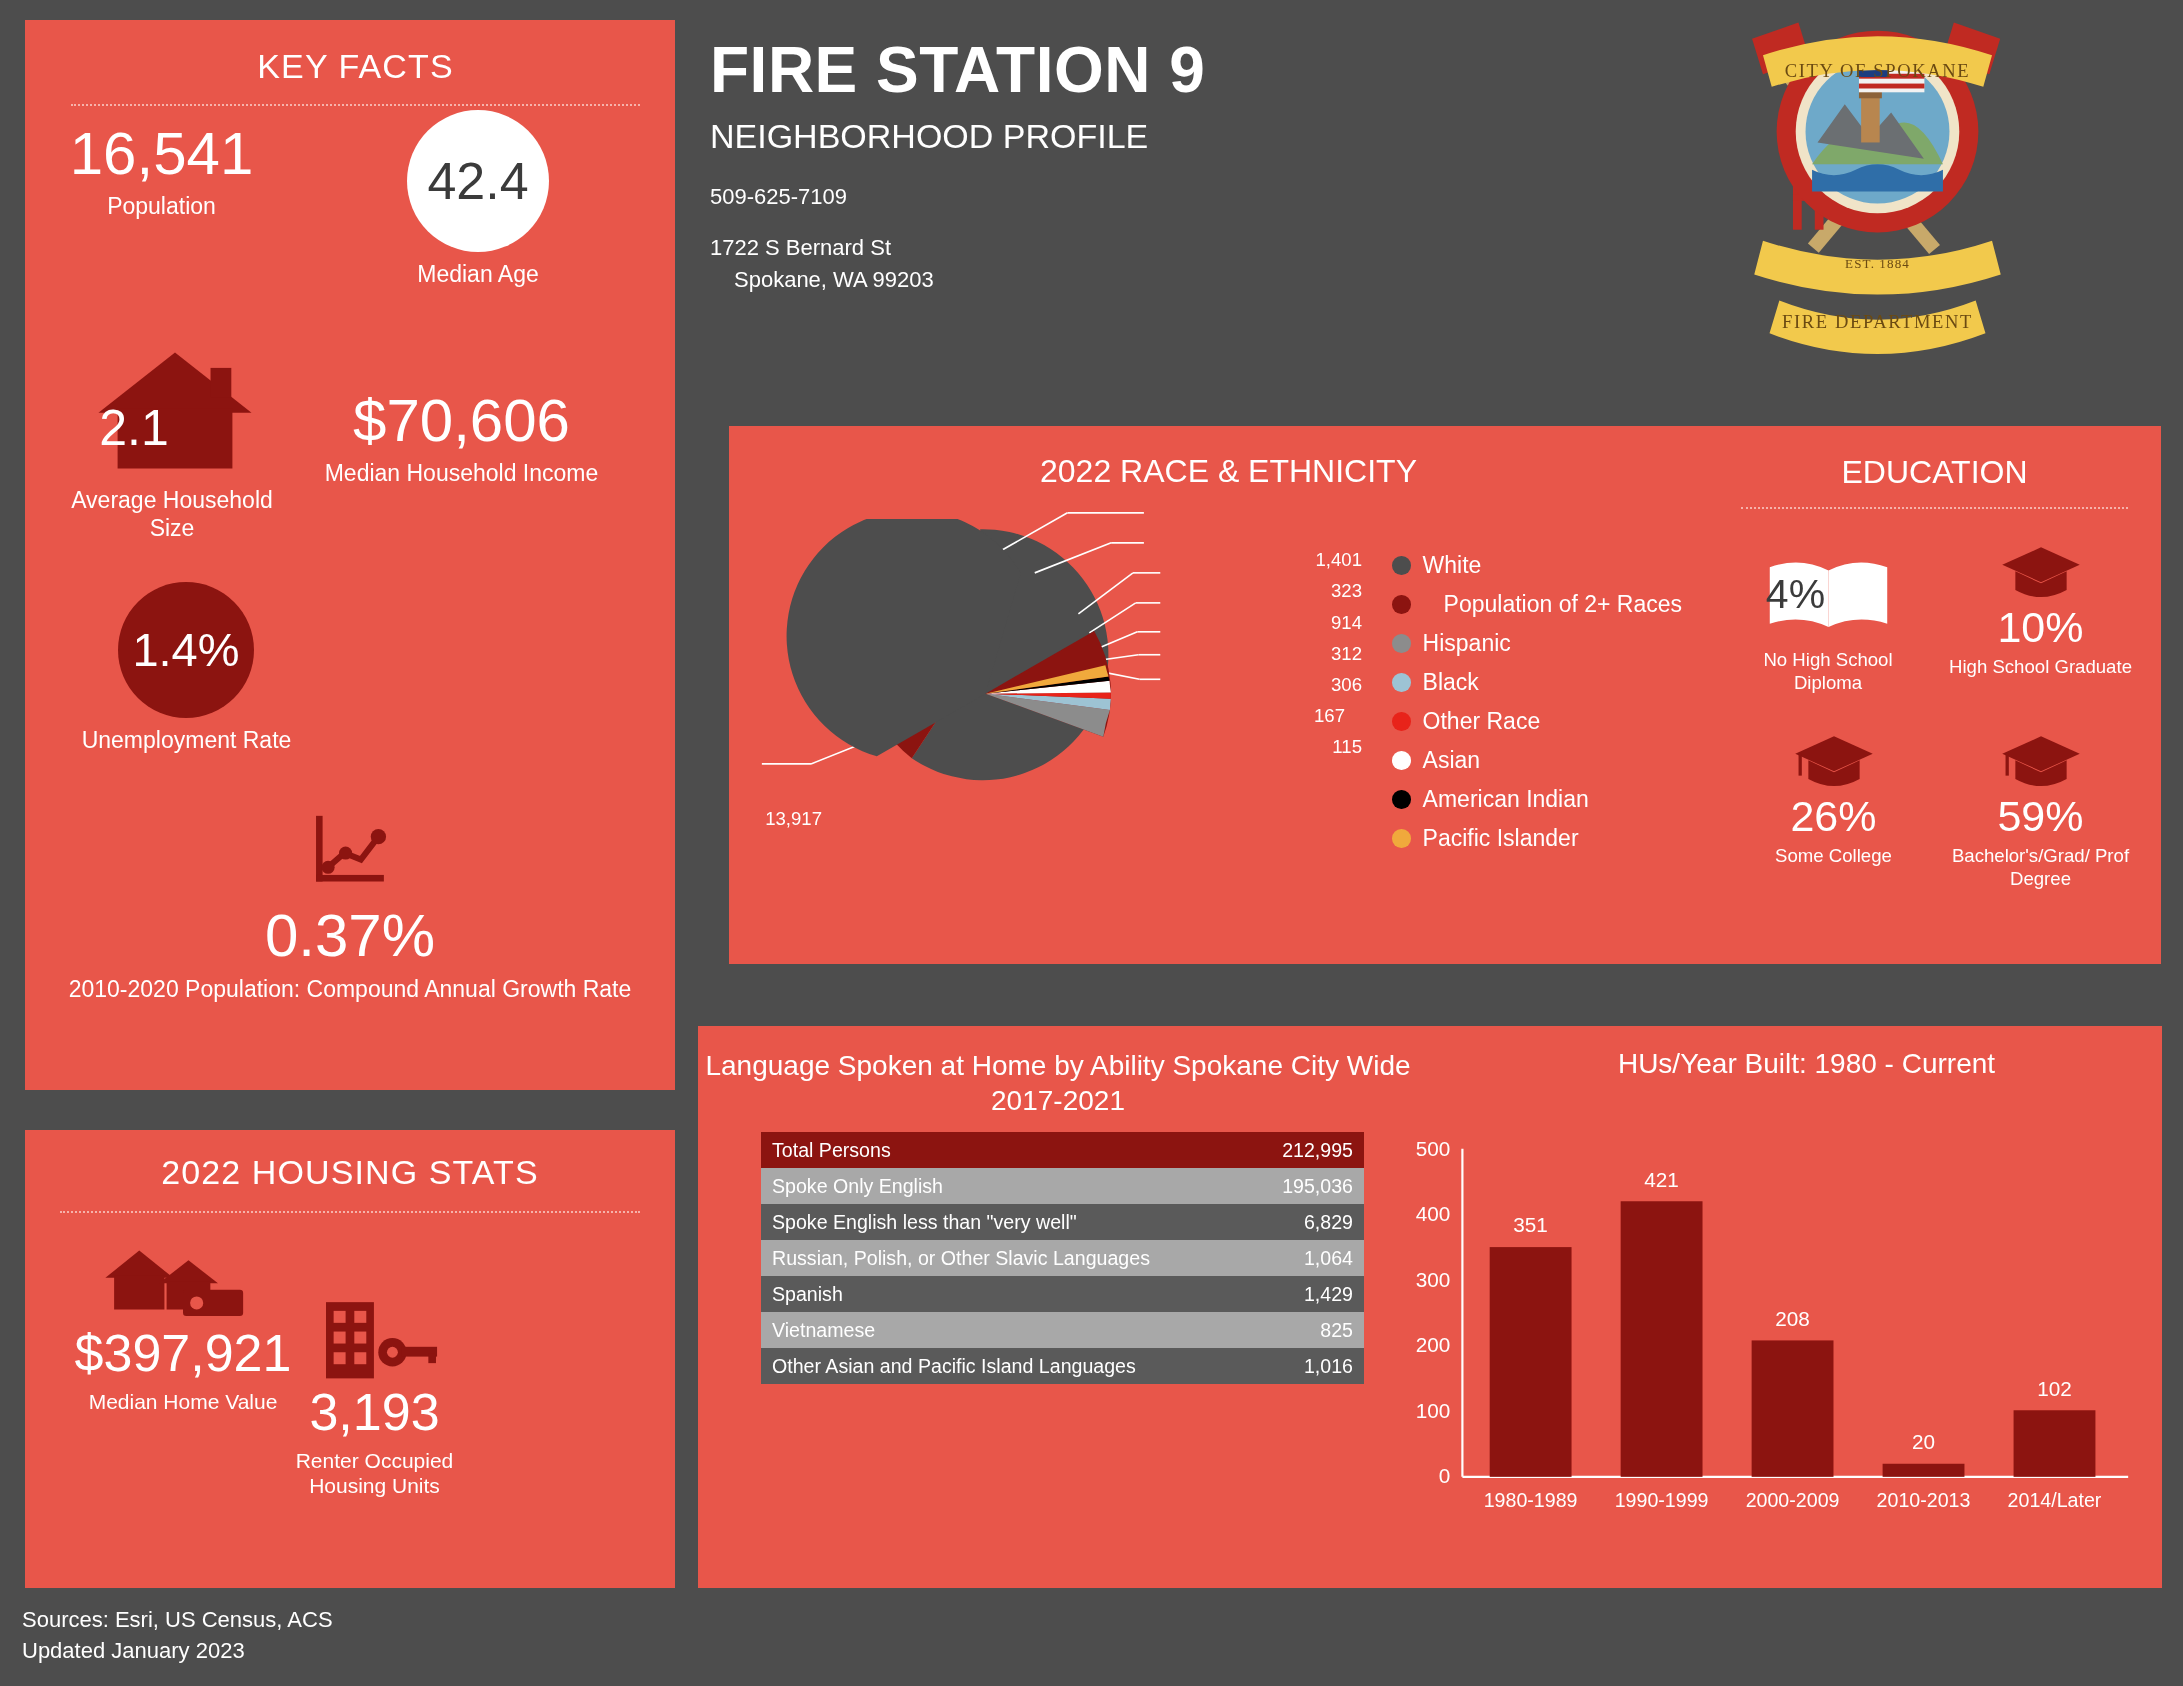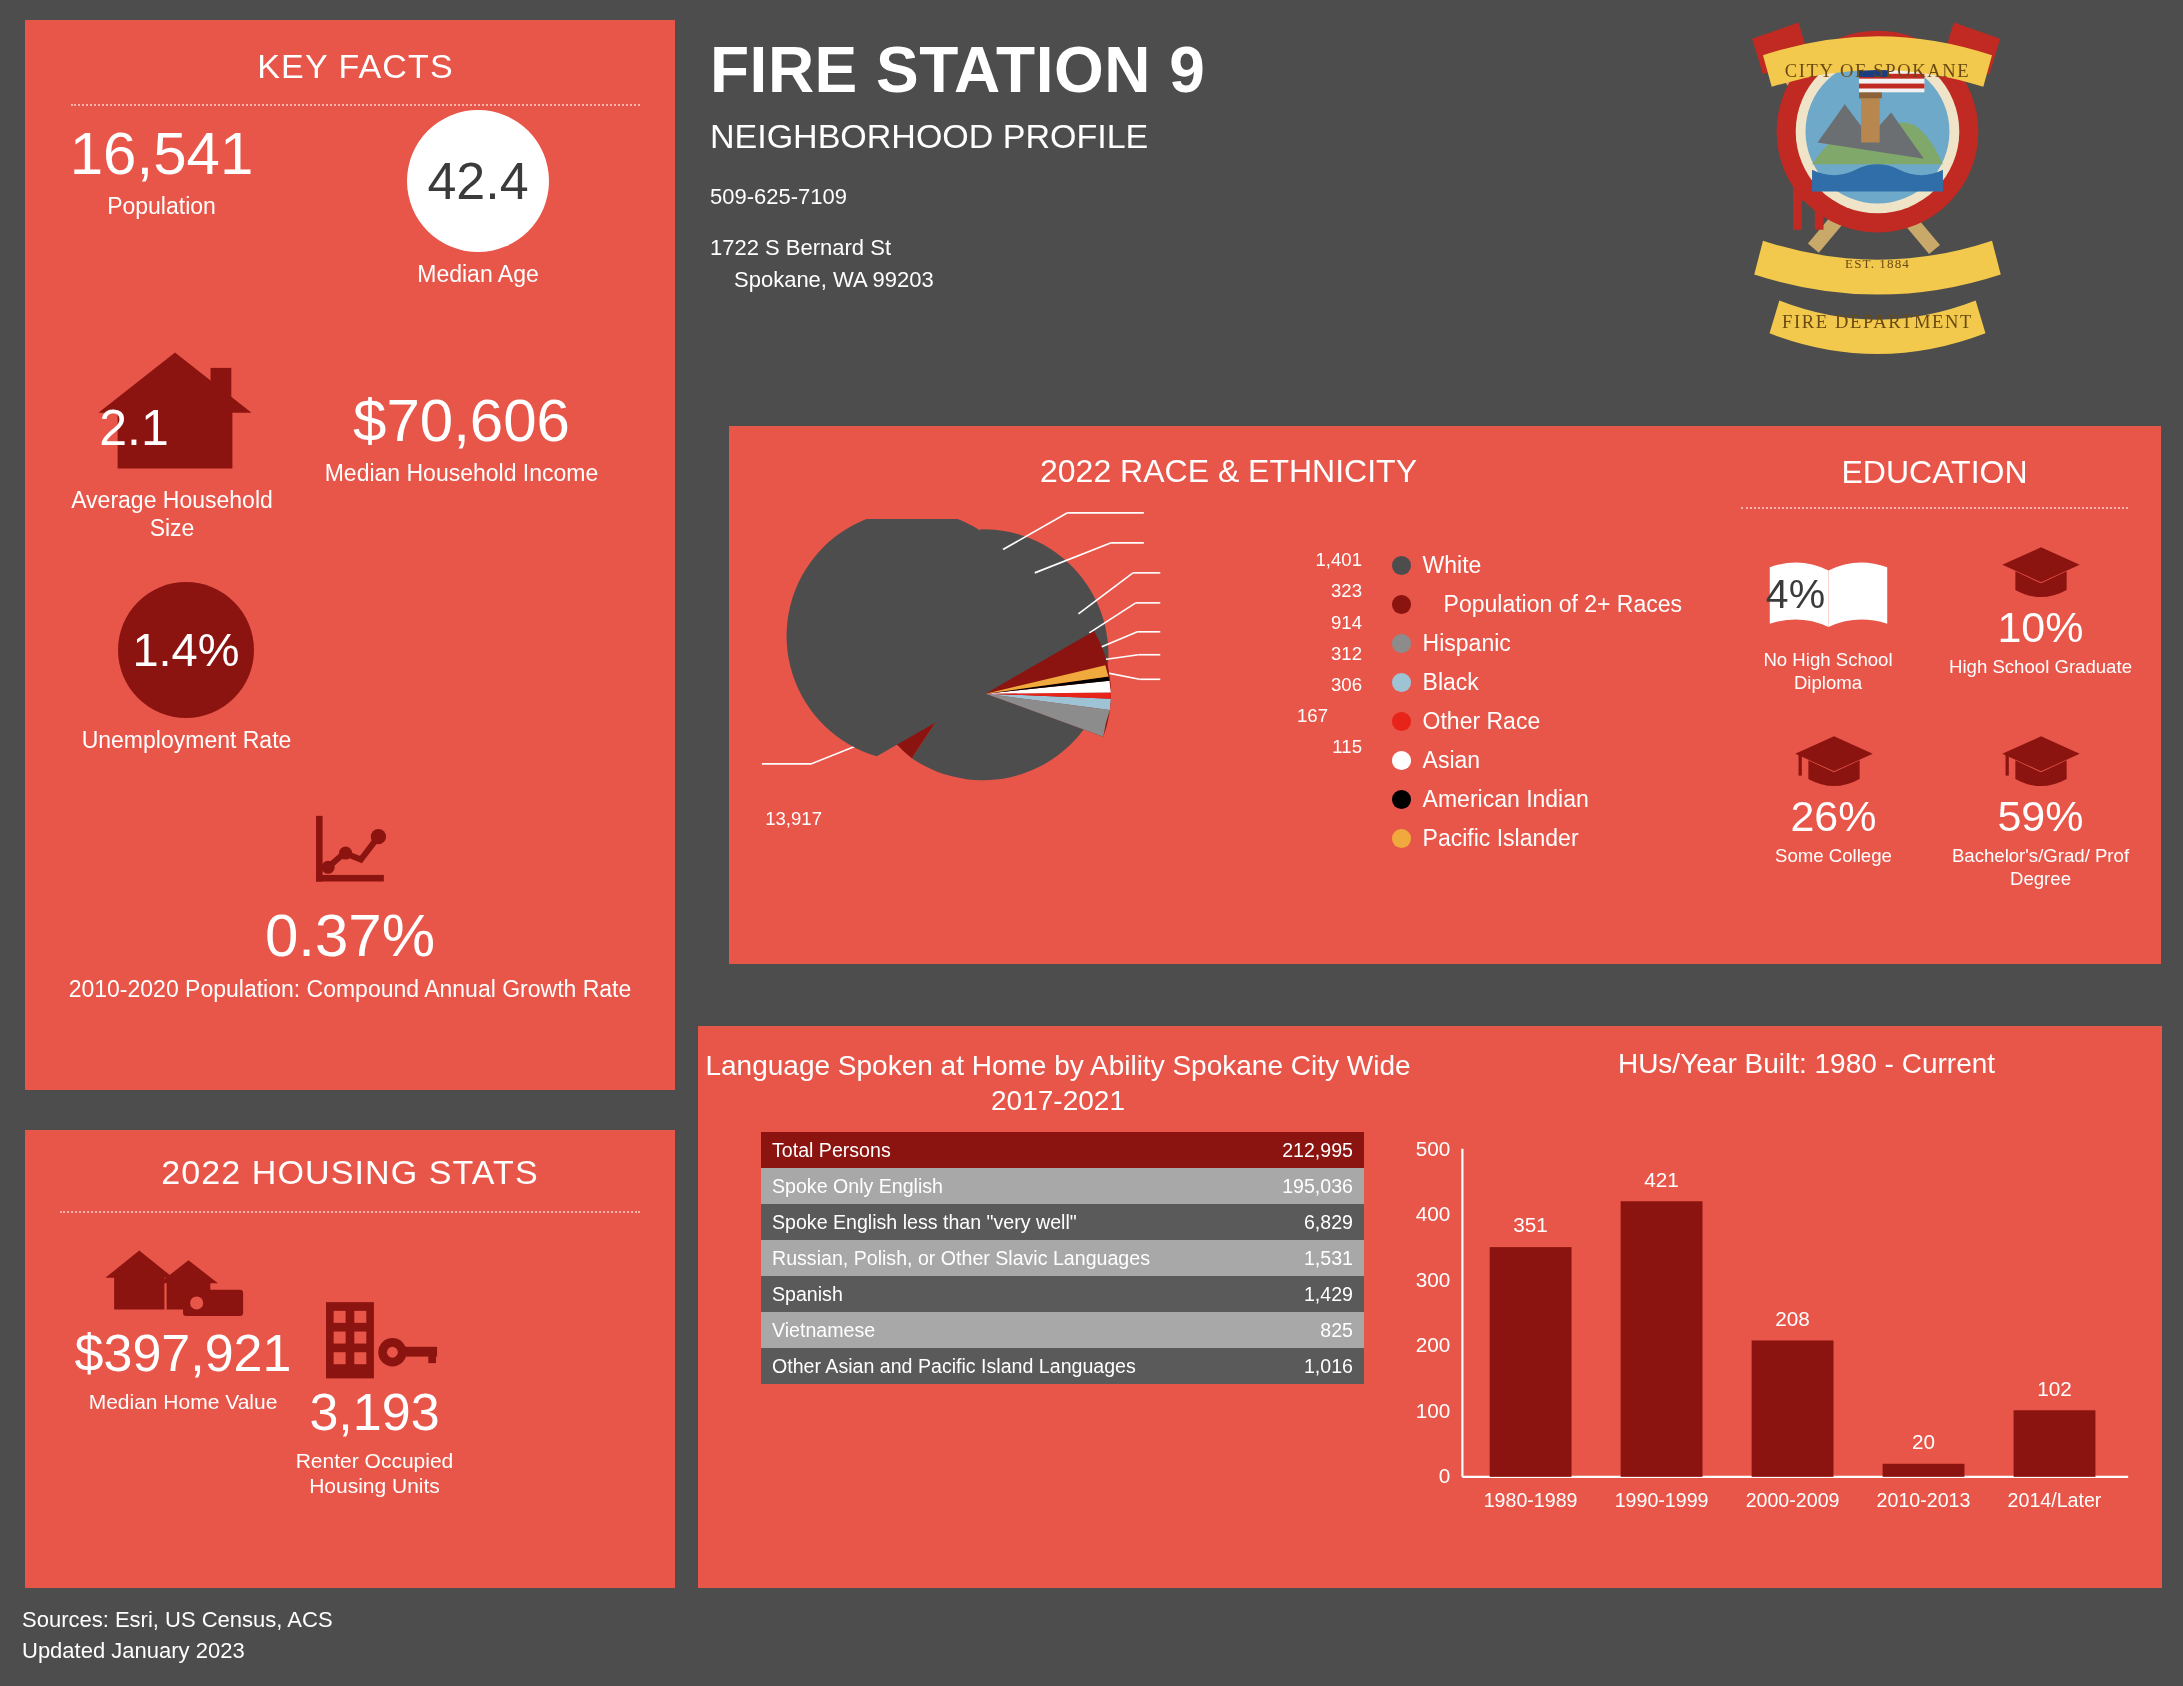--- a/index.html
+++ b/index.html
@@ -283,21 +283,21 @@
 
       <path d="M0 0 L-225.5 31.2 A230 230 0 0 1 -219.7 51.8 Z" fill="#f0a93c" transform="rotate(180)"></path>
     </g>
   </svg>
 
   <div style="position:absolute; left:568px; top:123px; font-size:18.6px; text-align:right; width:65px;">1,401</div>
   <div style="position:absolute; left:568px; top:154px; font-size:18.6px; text-align:right; width:65px;">323</div>
   <div style="position:absolute; left:568px; top:186px; font-size:18.6px; text-align:right; width:65px;">914</div>
   <div style="position:absolute; left:568px; top:217px; font-size:18.6px; text-align:right; width:65px;">312</div>
   <div style="position:absolute; left:568px; top:248px; font-size:18.6px; text-align:right; width:65px;">306</div>
-  <div style="position:absolute; left:568px; top:279px; font-size:18.6px; text-align:left; width:65px;">167</div>
+  <div style="position:absolute; left:568px; top:279px; font-size:18.6px; text-align:center; width:65px;">167</div>
   <div style="position:absolute; left:568px; top:310px; font-size:18.6px; text-align:right; width:65px;">115</div>
   <div style="position:absolute; left:11px; top:382px; font-size:18.6px; text-align:right; width:82px;">13,917</div>
 
   <div style="position:absolute; left:663px; top:126px;">
     <div style="display:flex; align-items:center; margin-bottom:12px;">
       <span style="width:18.6px;height:18.6px;border-radius:50%;background:#4d4d4d;display:inline-block;margin-right:12px;"></span>
       <span style="font-size:23px;font-weight:300;">White</span>
     </div>
     <div style="display:flex; align-items:center; margin-bottom:12px;gap:21px;">
       <span style="width:18.6px;height:18.6px;border-radius:50%;background:#8c1410;display:inline-block;margin-right:12px;"></span>
@@ -387,21 +387,21 @@
     <tr class="odd">
       <td>Spoke Only English</td>
       <td class="num">195,036</td>
     </tr>
     <tr class="even">
       <td>Spoke English less than "very well"</td>
       <td class="num">6,829</td>
     </tr>
     <tr class="odd">
       <td>Russian, Polish, or Other Slavic Languages</td>
-      <td class="num">1,531</td>
+      <td class="num">1,064</td>
     </tr>
     <tr class="even">
       <td>Spanish</td>
       <td class="num">1,429</td>
     </tr>
     <tr class="odd">
       <td>Vietnamese</td>
       <td class="num">825</td>
     </tr>
     <tr class="even">

